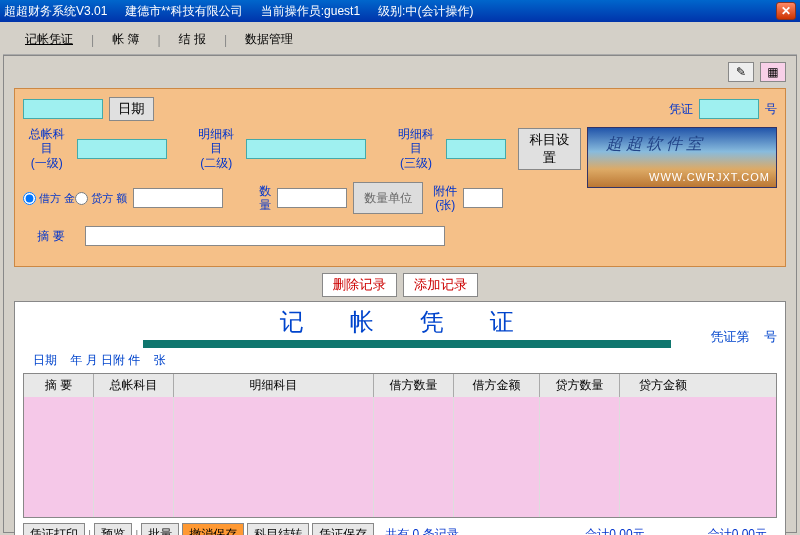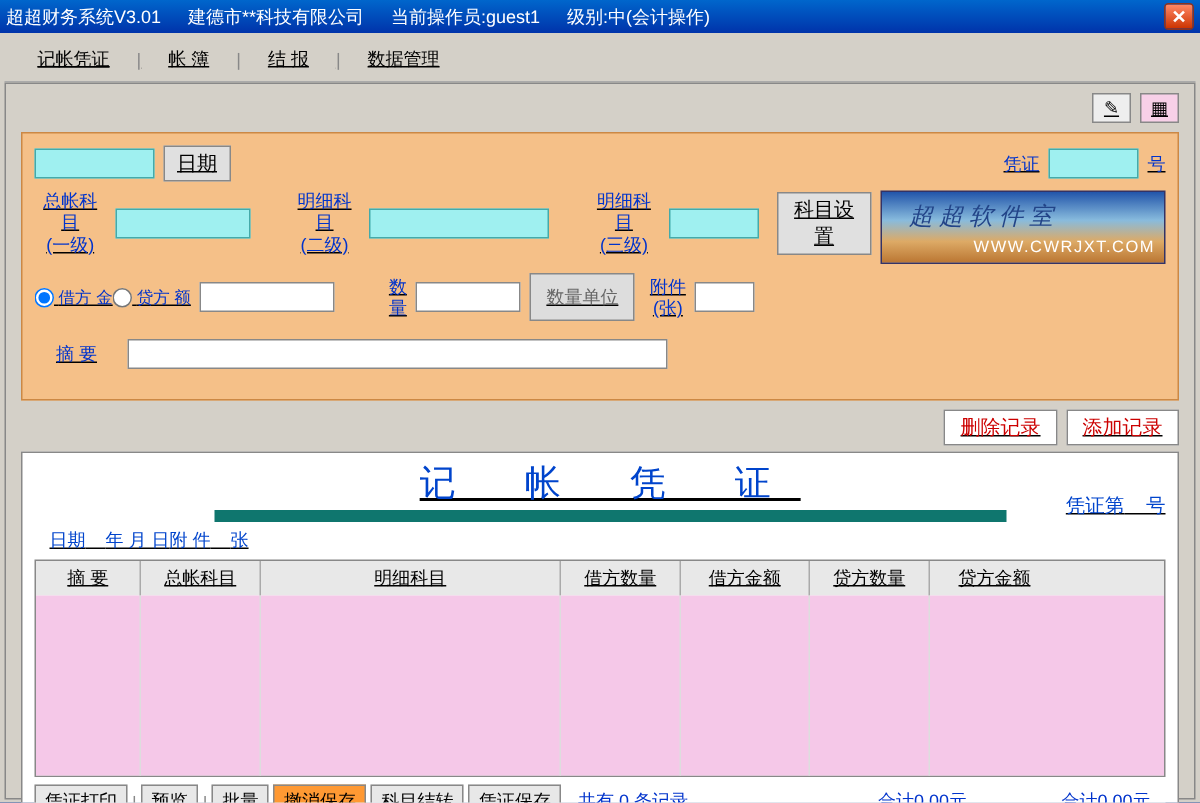--- a/index.html
+++ b/index.html
@@ -1,41 +1,41 @@
 <!DOCTYPE html>
 <html><head>
 <meta charset="utf-8">
 <style>
 * { box-sizing: border-box; margin: 0; padding: 0; }
 body { font-family: "SimSun", "Microsoft YaHei", sans-serif; font-size: 12px; background: #003399; width: 800px; height: 535px; overflow: hidden; }
 .titlebar { background: linear-gradient(to bottom, #0066cc, #0033aa); height: 22px; display: flex; align-items: center; padding: 0 4px; color: #fff; }
 .titlebar .title { flex: 1; display: flex; gap: 18px; font-size: 12px; }
 .titlebar .close { width: 20px; height: 18px; background: linear-gradient(to bottom,#ff8866,#cc3300); border: 1px solid #883322; border-radius: 3px; display: flex; align-items: center; justify-content: center; color: #fff; font-weight: bold; cursor: pointer; }
-.window-body { background: #d4d0c8; height: 513px; padding: 3px; text-decoration: underline; }
+.window-body { background: #d4d0c8; height: 513px; padding: 3px; }
 .menubar { background: #d4d0c8; display: flex; align-items: center; padding: 4px 8px; gap: 4px; border-bottom: 1px solid #aaa; }
 .menubar .menuitem { padding: 2px 14px; cursor: pointer; }
 .menubar .sep { color: #888; }
 .panel { background: #d4d0c8; border: 1px solid #888; height: 478px; padding: 6px 10px; position: relative; }
 .toprow { display: flex; justify-content: flex-end; align-items: center; gap: 6px; margin-bottom: 6px; }
 .icon-btn { width: 26px; height: 20px; border: 1px solid #888; background: #eee; display: inline-flex; align-items: center; justify-content: center; cursor: pointer; }
 .status-box { background: #ffe0f0; border: 1px solid #d070a0; padding: 2px 8px; display: flex; align-items: center; gap: 10px; }
 .status-label { color: #0033cc; font-weight: bold; }
 .radio-red { color: #cc0000; }
 .orange-panel { background: #f5c088; border: 1px solid #cc8844; padding: 8px; margin-bottom: 2px; }
 .row { display: flex; align-items: center; gap: 6px; margin-bottom: 6px; }
 .cyan-in { background: #9ff0f0; border: 1px solid #4aa; height: 20px; padding: 0 2px; }
 .white-in { background: #fff; border: 1px solid #888; height: 20px; padding: 0 2px; }
 .grey-in { background: #ddd; border: 1px solid #888; height: 32px; padding: 0 2px; color: #666; display: inline-flex; align-items: center; }
 .btn { background: #e0e0e0; border: 1px solid #888; padding: 2px 8px; cursor: pointer; }
 .lbl-blue { color: #0033cc; }
 .lbl-center { text-align: center; line-height: 1.2; }
-.banner { width: 190px; height: 49px; background: linear-gradient(to bottom,#2255aa 0%,#88bbdd 40%,#ddaa66 70%,#bb7733 100%); border: 1px solid #336; position: relative; color: #3355aa; }
+.banner { width: 190px; height: 61px; background: linear-gradient(to bottom,#2255aa 0%,#88bbdd 40%,#ddaa66 70%,#bb7733 100%); border: 1px solid #336; position: relative; color: #3355aa; }
 .banner .t1 { position:absolute; top:6px; left:18px; color:#224488; font-size:16px; font-style: italic; letter-spacing: 4px; }
 .banner .t2 { position:absolute; bottom:4px; right:6px; color:#fff; font-size:11px; letter-spacing:1px; }
-.rec-btns { display: flex; justify-content: flex-end; gap: 6px; padding: 4px 0; }
+.rec-btns { display: flex; justify-content: center; gap: 6px; padding: 4px 0; }
 .rec-btn { background: #fff; border: 1px solid #888; padding: 2px 10px; color: #cc0000; cursor: pointer; }
 .voucher-box { background: #fff; border: 1px solid #888; padding: 4px 8px 0; }
 .voucher-head { display: flex; align-items: flex-end; }
 .voucher-title { flex: 1; text-align: center; color: #0044cc; font-size: 24px; letter-spacing: 20px; font-family: "KaiTi","SimSun"; padding-bottom: 2px; border-bottom: 8px solid #0f766e; margin: 0 40px 4px 120px; }
 .voucher-meta { color: #0044cc; font-size: 13px; white-space: nowrap; padding-bottom: 6px; }
 .voucher-date2 { display:flex; justify-content:flex-start; color:#0044cc; padding: 0 10px 4px;}
 .grid { border: 1px solid #888; }
 .grid-head { display: flex; background: #e8e8e8; }
 .grid-head > div { border-right: 1px solid #aaa; padding: 3px 2px; text-align: center; font-size: 12px; }
 .grid-body { background: #f5c8e8; height: 120px; display: flex; }

